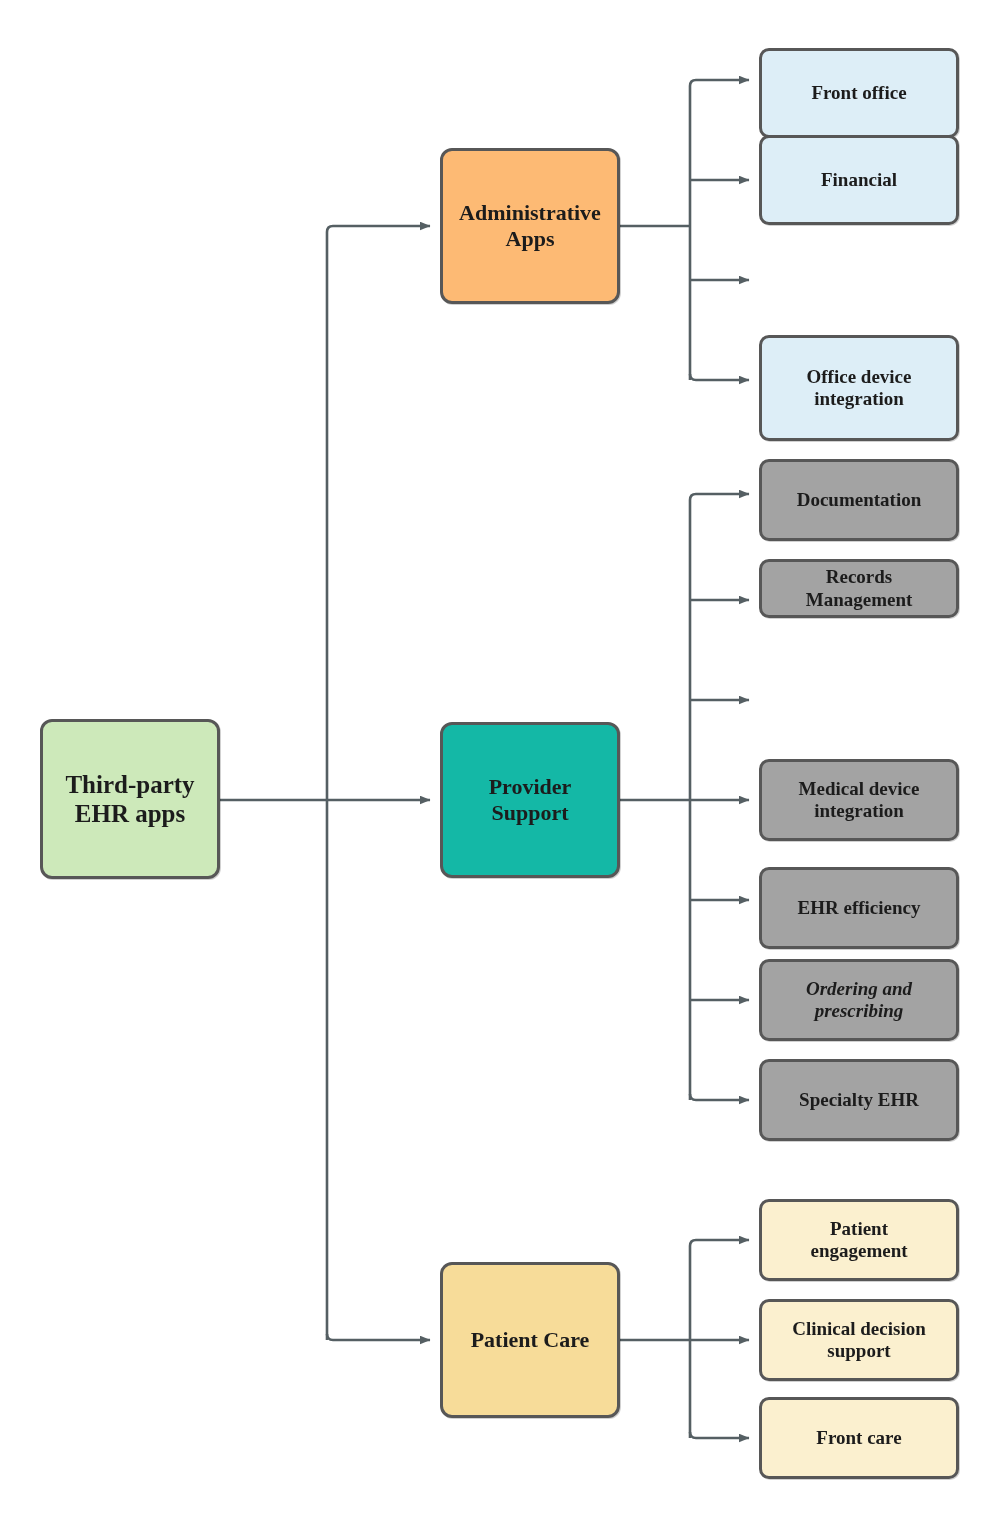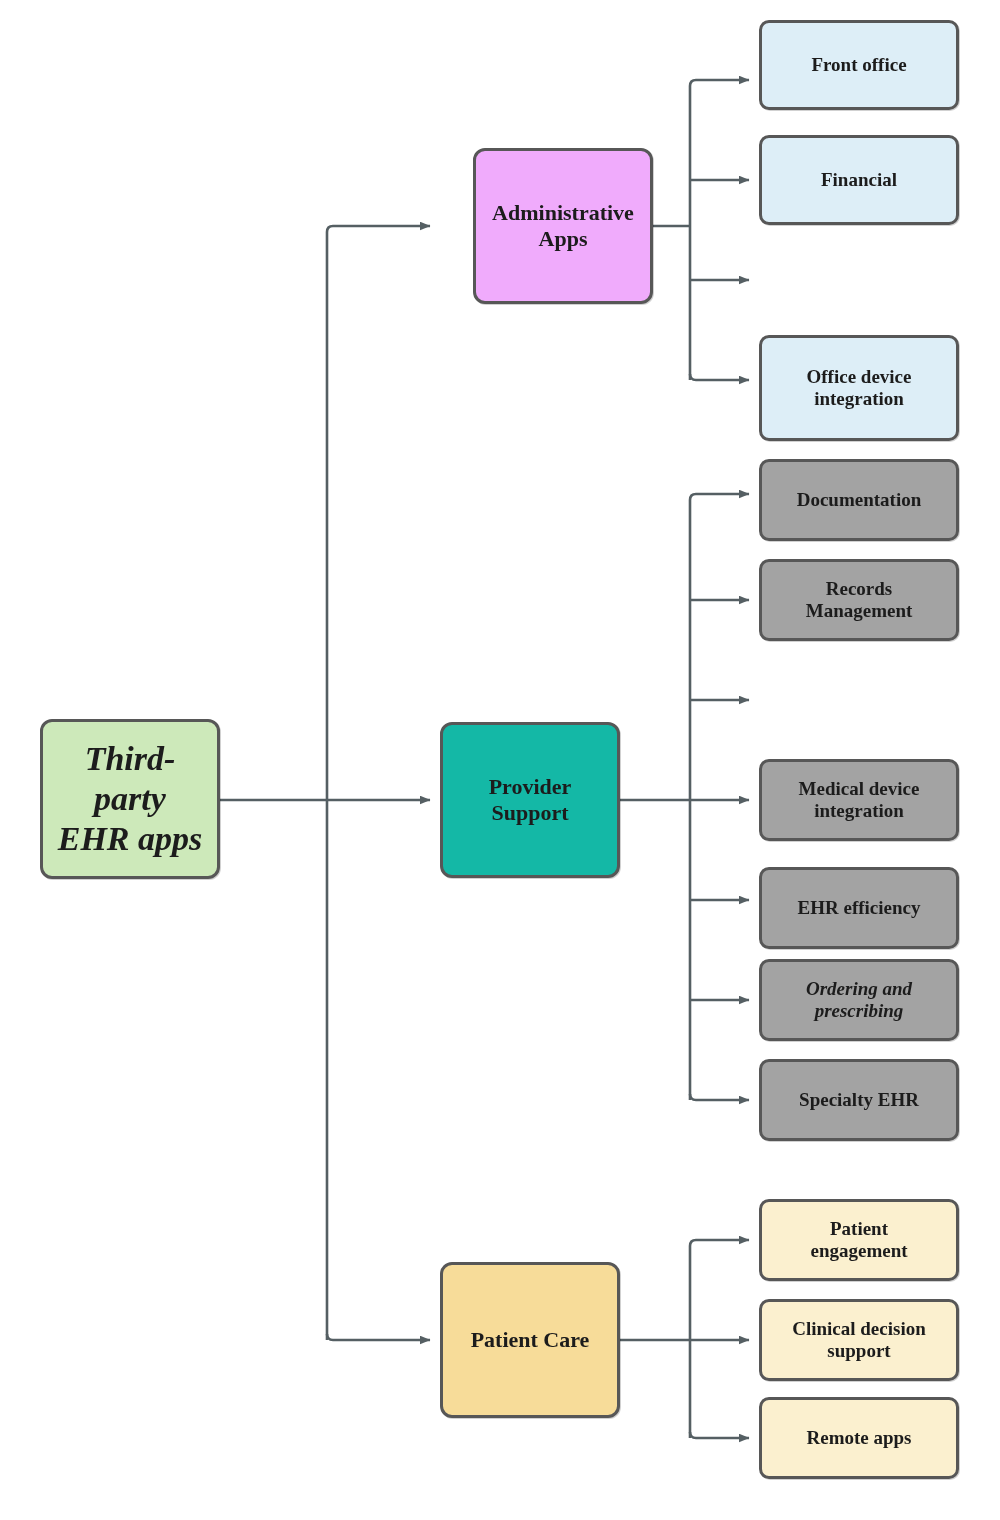--- a/index.html
+++ b/index.html
@@ -4,27 +4,27 @@
 <style>
   html,body{margin:0;padding:0;background:#ffffff;}
   body{width:1000px;height:1520px;overflow:hidden;
        font-family:"Liberation Serif","DejaVu Serif",serif;}
   #canvas{position:relative;width:1000px;height:1520px;background:#fff;}
   svg.edges{position:absolute;left:0;top:0;width:1000px;height:1520px;pointer-events:none;}
   .node{position:absolute;box-sizing:border-box;display:flex;align-items:center;
         justify-content:center;text-align:center;border:3px solid #575757;
         border-radius:12px;color:#1c1c1c;font-weight:bold;line-height:1.18;
         box-shadow:1px 1px 0 rgba(0,0,0,0.18);}
-  .root{font-size:34px;font-style:italic;}
+  .root{font-size:25px;}
   .cat{font-size:22px;}
   .leaf{font-size:19px;border-width:3px;border-radius:10px;}
   .leaf.blue{background:#ddeef7;}
   .leaf.pink{background:#a3a3a3;}
   .leaf.cream{background:#fbf0cf;}
-  .cat.blue{background:#f0abfc;margin-left:33px;}
+  .cat.blue{background:#fdba74;}
   .cat.pink{background:#14b8a6;}
   .cat.cream{background:#f7dc99;}
   .root.green{background:#cde9ba;}
   .nlabel{display:block;padding:0 8px;}
 </style>
 </head>
 <body>
 
 <div id="canvas">
 
@@ -72,38 +72,38 @@
   </svg>
 
   <div class="node root green" style="left:40px;top:719px;width:180px;height:160px;">
     <span class="nlabel">Third-party<br>EHR apps</span>
   </div>
 
   <div class="node cat blue" style="left:440px;top:148px;width:180px;height:156px;">
     <span class="nlabel">Administrative<br>Apps</span>
   </div>
 
-  <div class="node leaf blue" style="left:759px;top:20px;width:200px;height:90px;">
+  <div class="node leaf blue" style="left:759px;top:48px;width:200px;height:90px;">
     <span class="nlabel">Front office</span>
   </div>
   <div class="node leaf blue" style="left:759px;top:135px;width:200px;height:90px;">
     <span class="nlabel">Financial</span>
   </div>
   <div class="node leaf blue" style="left:759px;top:335px;width:200px;height:106px;">
     <span class="nlabel">Office device<br>integration</span>
   </div>
 
   <div class="node cat pink" style="left:440px;top:722px;width:180px;height:156px;">
     <span class="nlabel">Provider<br>Support</span>
   </div>
 
   <div class="node leaf pink" style="left:759px;top:459px;width:200px;height:82px;">
     <span class="nlabel">Documentation</span>
   </div>
-  <div class="node leaf pink" style="left:759px;top:559px;width:200px;height:82px;">
+  <div class="node leaf pink" style="left:759px;top:559px;width:200px;height:59px;">
     <span class="nlabel">Records<br>Management</span>
   </div>
   <div class="node leaf pink" style="left:759px;top:759px;width:200px;height:82px;">
     <span class="nlabel">Medical device<br>integration</span>
   </div>
   <div class="node leaf pink" style="left:759px;top:859px;width:200px;height:82px;margin-top:8px;">
     <span class="nlabel">EHR efficiency</span>
   </div>
   <div class="node leaf pink" style="left:759px;top:959px;width:200px;height:82px;font-style:italic;">
     <span class="nlabel">Ordering and<br>prescribing</span>
@@ -116,16 +116,16 @@
     <span class="nlabel">Patient<br>engagement</span>
   </div>
 
   <div class="node cat cream" style="left:440px;top:1262px;width:180px;height:156px;">
     <span class="nlabel">Patient Care</span>
   </div>
   <div class="node leaf cream" style="left:759px;top:1299px;width:200px;height:82px;">
     <span class="nlabel">Clinical decision<br>support</span>
   </div>
   <div class="node leaf cream" style="left:759px;top:1397px;width:200px;height:82px;">
-    <span class="nlabel">Remote apps</span>
+    <span class="nlabel">Front care</span>
   </div>
 
 </div>
 
 </body></html>

